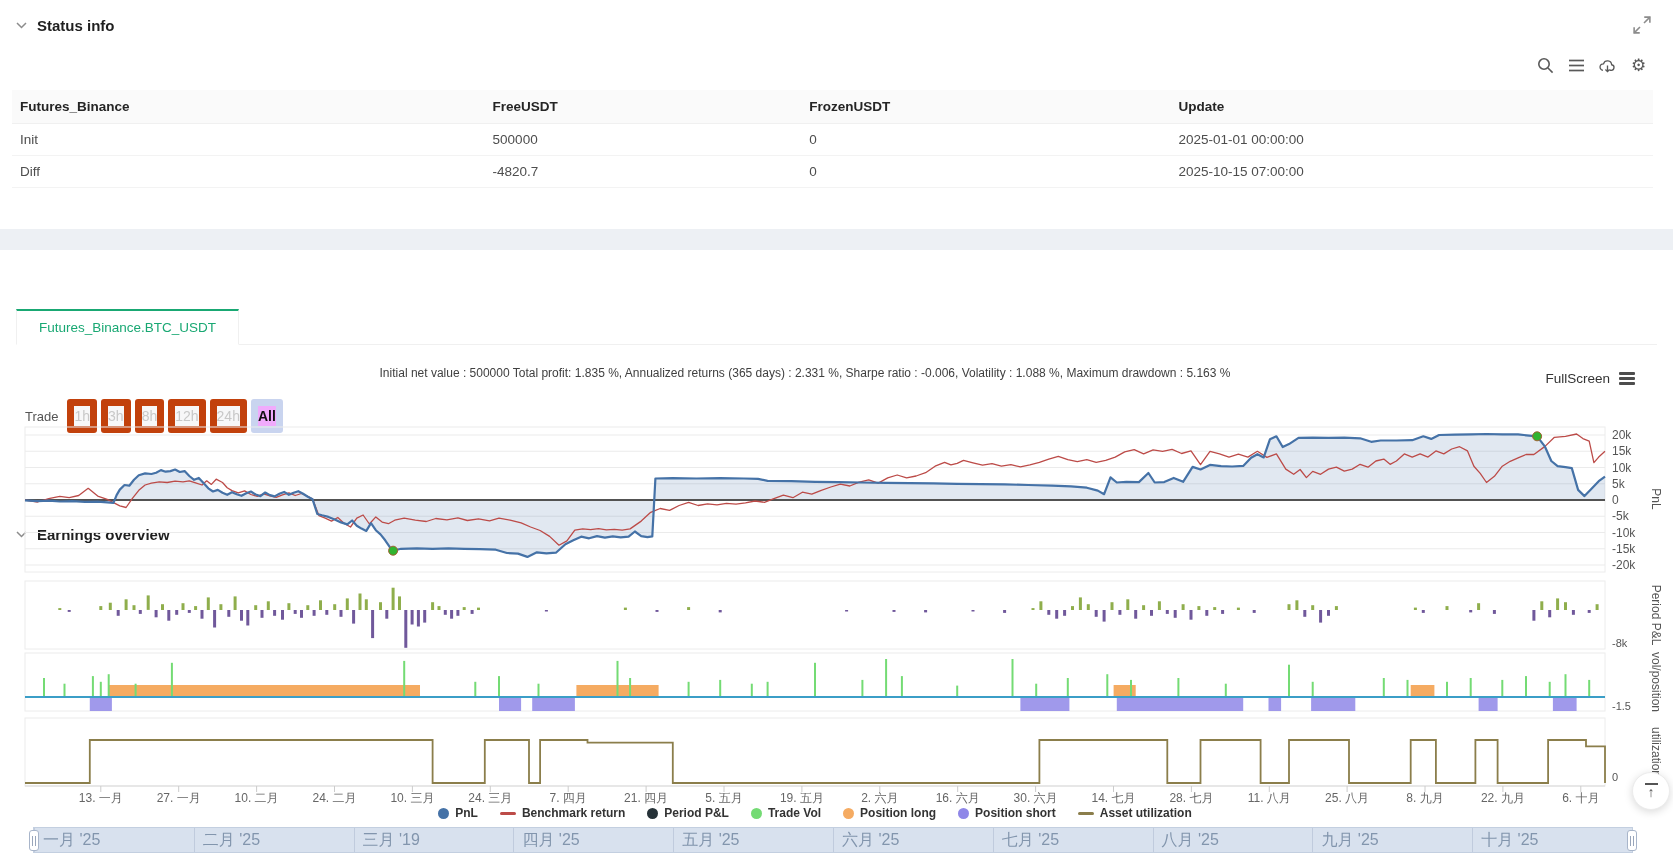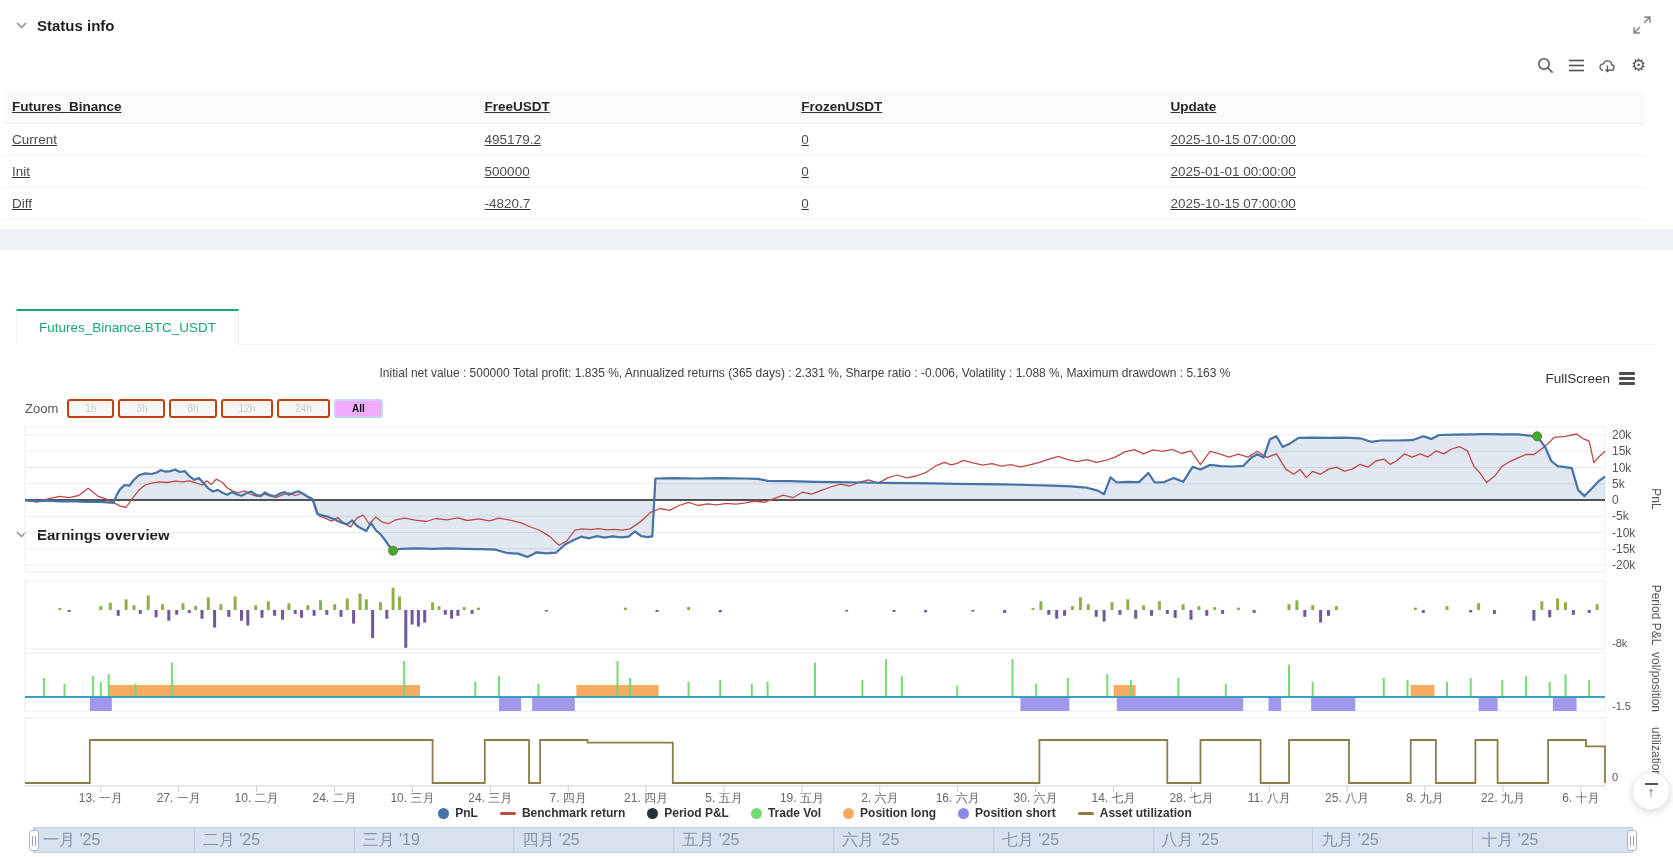--- a/index.html
+++ b/index.html
@@ -22,21 +22,21 @@
   .tabbar { position:absolute; top:51px; left:16px; display:flex; }
   .tab { height:39px; line-height:36px; padding:0 17px; font-size:14px; color:#7d7d7d;
     background:#fff; border:1px solid #f0f0f0; margin-right:-1px; cursor:pointer; }
   .tab.active { color:var(--green); border-top:2px solid var(--green); font-weight:400; }
 
   .toolbar { position:absolute; top:57px; right:26px; display:flex; align-items:center; gap:14px; }
   .tbi { width:17px; height:17px; color:#595959; cursor:pointer; display:flex; align-items:center; justify-content:center; }
   .gear-glyph { font-family:"DejaVu Sans",sans-serif; font-size:17px; line-height:17px; color:#595959; }
 
   
-  table.status { position:absolute; top:90px; left:4px; width:1641px; border-collapse:collapse; table-layout:fixed;text-decoration:underline; }
+  table.status { position:absolute; top:90px; left:12px; width:1641px; border-collapse:collapse; table-layout:fixed; }
   table.status th { background:#fafafa; text-align:left; font-size:13.5px; font-weight:bold; color:#252525;
     padding:9px 8px; border-bottom:1px solid #f0f0f0; }
   table.status td { font-size:13.5px; color:#4d4d4d; padding:8px 8px; border-bottom:1px solid #f3f3f3; background:#fff; }
   .c-link { color:#4C9FF8; cursor:pointer; }
   .c-danger { color:#F23B31; }
 
   
   .tab2wrap { position:absolute; top:309px; left:16px; z-index:2; }
   .tab2 { height:36px; line-height:33px; padding:0 22px; font-size:13.5px; color:var(--green);
     background:#fff; border:1px solid #f0f0f0; border-top:2px solid var(--green); border-bottom:1px solid #fff; cursor:pointer; }
@@ -44,21 +44,21 @@
 
   .chart-title { position:absolute; top:366px; left:25px; width:1560px; text-align:center;
     font-size:12px; color:#404040; }
   .fullscreen { position:absolute; top:371px; right:38px; display:flex; align-items:center; gap:9px; cursor:pointer; }
   .fullscreen span { font-size:13.5px; color:#333; }
   .burger { display:flex; flex-direction:column; gap:2.6px; }
   .burger i { width:16px; height:2.6px; background:#4d4d4d; border-radius:1px; }
 
   .zoomrow { position:absolute; top:399px; left:25px; display:flex; align-items:center; gap:4px; }
   .zoomrow .zlabel { font-size:13px; color:#555; margin-right:5px; }
-  .zbtn { font-size:10px; padding:2px 16px; border-radius:3px; background:#f7f7f8; border:2px solid #c2410c;
+  .zbtn { font-size:14px; padding:2px 0; border-radius:3px; background:#f7f7f8; border:7px solid #c2410c;
     color:#c8c8c8; cursor:pointer; }
   .zbtn.zactive { background:#f0abfc; border-color:#c9d4ef; color:#111; font-weight:bold; }
 
   svg.chart { position:absolute; top:420px; left:0; }
   svg.chart text { font-family:"Liberation Sans","DejaVu Sans",sans-serif; }
 
   .legend { position:absolute; top:805px; left:25px; width:1580px; display:flex; justify-content:center;
     align-items:center; gap:22px; height:16px; }
   .litem { display:flex; align-items:center; gap:6px; cursor:pointer; }
   .litem .dot { width:11px; height:11px; border-radius:50%; }
@@ -142,26 +142,20 @@
       <thead>
           <tr>
             <th>Futures_Binance</th>
             <th>FreeUSDT</th>
             <th>FrozenUSDT</th>
             <th>Update</th>
           </tr>
         </thead>
       <tbody>
           <tr>
-            <td class="c-link">Current</td>
-            <td>495179.2</td>
-            <td>0</td>
-            <td>2025-10-15 07:00:00</td>
-          </tr>
-          <tr>
             <td>Init</td>
             <td>500000</td>
             <td>0</td>
             <td>2025-01-01 00:00:00</td>
           </tr>
           <tr>
             <td class="c-danger">Diff</td>
             <td class="c-danger">-4820.7</td>
             <td>0</td>
             <td>2025-10-15 07:00:00</td>
@@ -191,21 +185,21 @@
   <div class="fullscreen">
     <span>FullScreen</span>
     <span class="burger">
         <i></i>
         <i></i>
         <i></i>
       </span>
   </div>
 
   <div class="zoomrow">
-    <span class="zlabel">Zoom</span>
+    <span class="zlabel">Trade</span>
   <button class="zbtn">1h</button>
       <button class="zbtn">3h</button>
       <button class="zbtn">8h</button>
       <button class="zbtn">12h</button>
       <button class="zbtn">24h</button>
       <button class="zbtn zactive">All</button>
     </div>
 
   <svg class="chart" width="1673" height="392" viewBox="0 0 1673 392">
       <rect x="25" y="7" width="1580" height="145" fill="none" stroke="#ececec"></rect>

